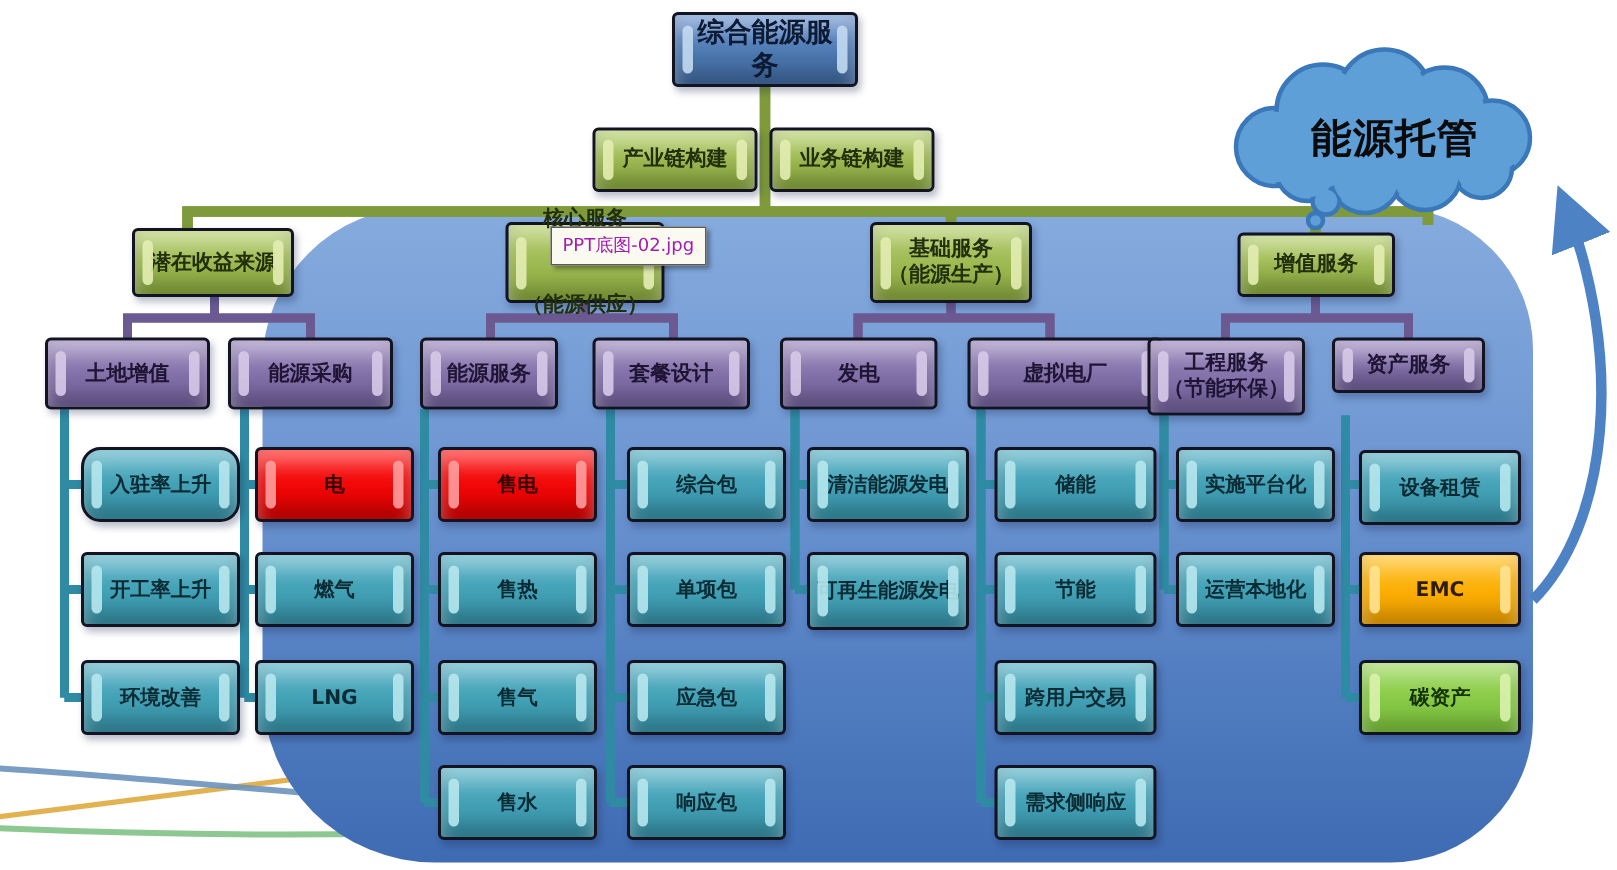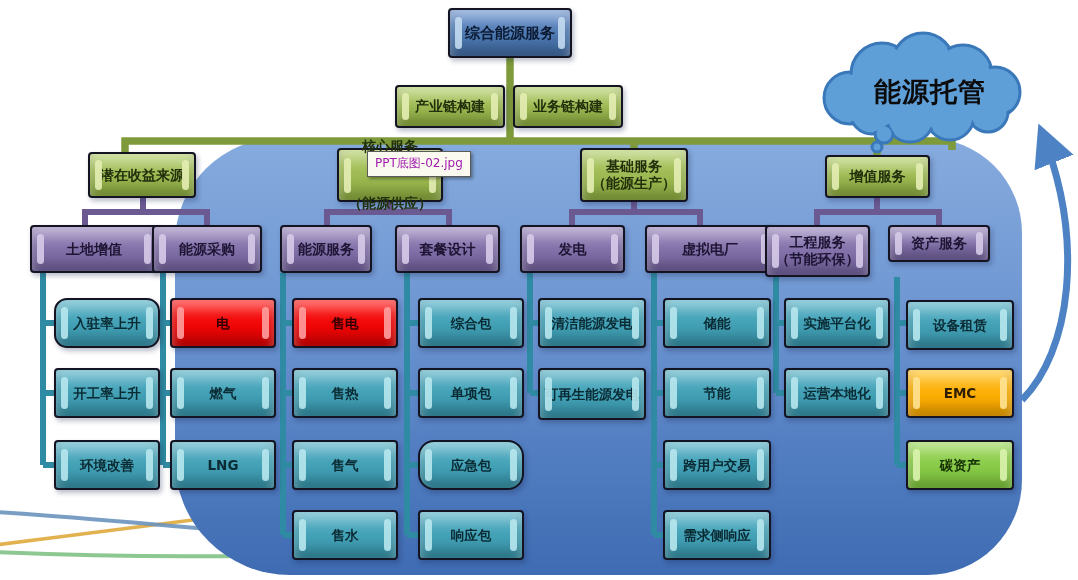--- a/index.html
+++ b/index.html
@@ -22,21 +22,21 @@
   .purple{background:linear-gradient(180deg,#9c8abe,#8170a8 55%,#71609a);color:#1e1434;}
   .purple::before,.purple::after{background:#d6cae8;}
   .teal{background:linear-gradient(180deg,#58b2c6,#42a0b5 55%,#3791a7);color:#0a2b34;}
   .teal::before,.teal::after{background:#b7e7ed;}
   .red{background:linear-gradient(180deg,#ff2020,#f00606 55%,#d90202);color:#330000;}
   .red::before,.red::after{background:#ff9d9d;}
   .orange{background:linear-gradient(180deg,#ffc32a,#fbad04 55%,#f2a300);color:#2e1d00;}
   .orange::before,.orange::after{background:#ffe294;}
   .lime{background:linear-gradient(180deg,#9fd95f,#88ca47 55%,#7cc23c);color:#153204;}
   .lime::before,.lime::after{background:#daf2ae;}
-  .fs17{font-size:15px;} .fs14{font-size:14px;} .fs13{font-size:13.5px;}
+  .fs17{font-size:18px;} .fs14{font-size:14px;} .fs13{font-size:13.5px;}
   .cloud-label{position:absolute;left:840px;top:74px;width:180px;text-align:center;
                font-size:27px;font-weight:bold;color:#0b0b0b;letter-spacing:1px;}
   .tooltip{position:absolute;left:367px;top:151px;padding:3px 7px 4px 7px;background:#fbfaf0;
            border:1px solid #5a5a5a;font-size:12px;color:#a21caf;font-weight:normal;
            box-shadow:2px 2px 3px rgba(0,0,0,.35);white-space:nowrap;}
   .rootspan{display:inline-block;max-width:98px;}
 </style>
 </head>
 <body>
 
@@ -85,21 +85,21 @@
     <span>（能源供应）</span>
   </div>
   <div class="box green fs14" style="left:580px;top:148px;width:108px;height:54px;">
     <span>基础服务</span>
     <span>（能源生产）</span>
   </div>
   <div class="box green fs14" style="left:825px;top:155px;width:105px;height:43px;">
       <span>增值服务</span>
     </div>
 
-  <div class="box purple fs14" style="left:30px;top:225px;width:128px;height:48px;">
+  <div class="box purple fs14" style="left:30px;top:225px;width:110px;height:48px;">
       <span>土地增值</span>
     </div>
   <div class="box purple fs14" style="left:152px;top:225px;width:110px;height:48px;">
       <span>能源采购</span>
     </div>
   <div class="box purple fs14" style="left:280px;top:225px;width:92px;height:48px;">
       <span>能源服务</span>
     </div>
   <div class="box purple fs14" style="left:395px;top:225px;width:105px;height:48px;">
       <span>套餐设计</span>
@@ -150,21 +150,21 @@
   <div class="box teal fs13" style="left:292px;top:510px;width:106px;height:50px;">
       <span>售水</span>
     </div>
 
   <div class="box teal fs13" style="left:418px;top:298px;width:106px;height:50px;">
       <span>综合包</span>
     </div>
   <div class="box teal fs13" style="left:418px;top:368px;width:106px;height:50px;">
       <span>单项包</span>
     </div>
-  <div class="box teal fs13" style="left:418px;top:440px;width:106px;height:50px;border-radius:16px;">
+  <div class="box teal fs13" style="left:418px;top:440px;width:106px;height:50px;">
       <span>应急包</span>
     </div>
   <div class="box teal fs13" style="left:418px;top:510px;width:106px;height:50px;">
       <span>响应包</span>
     </div>
 
   <div class="box teal fs13" style="left:538px;top:298px;width:108px;height:50px;">
       <span>清洁能源发电</span>
     </div>
   <div class="box teal fs13" style="left:538px;top:368px;width:108px;height:52px;">

